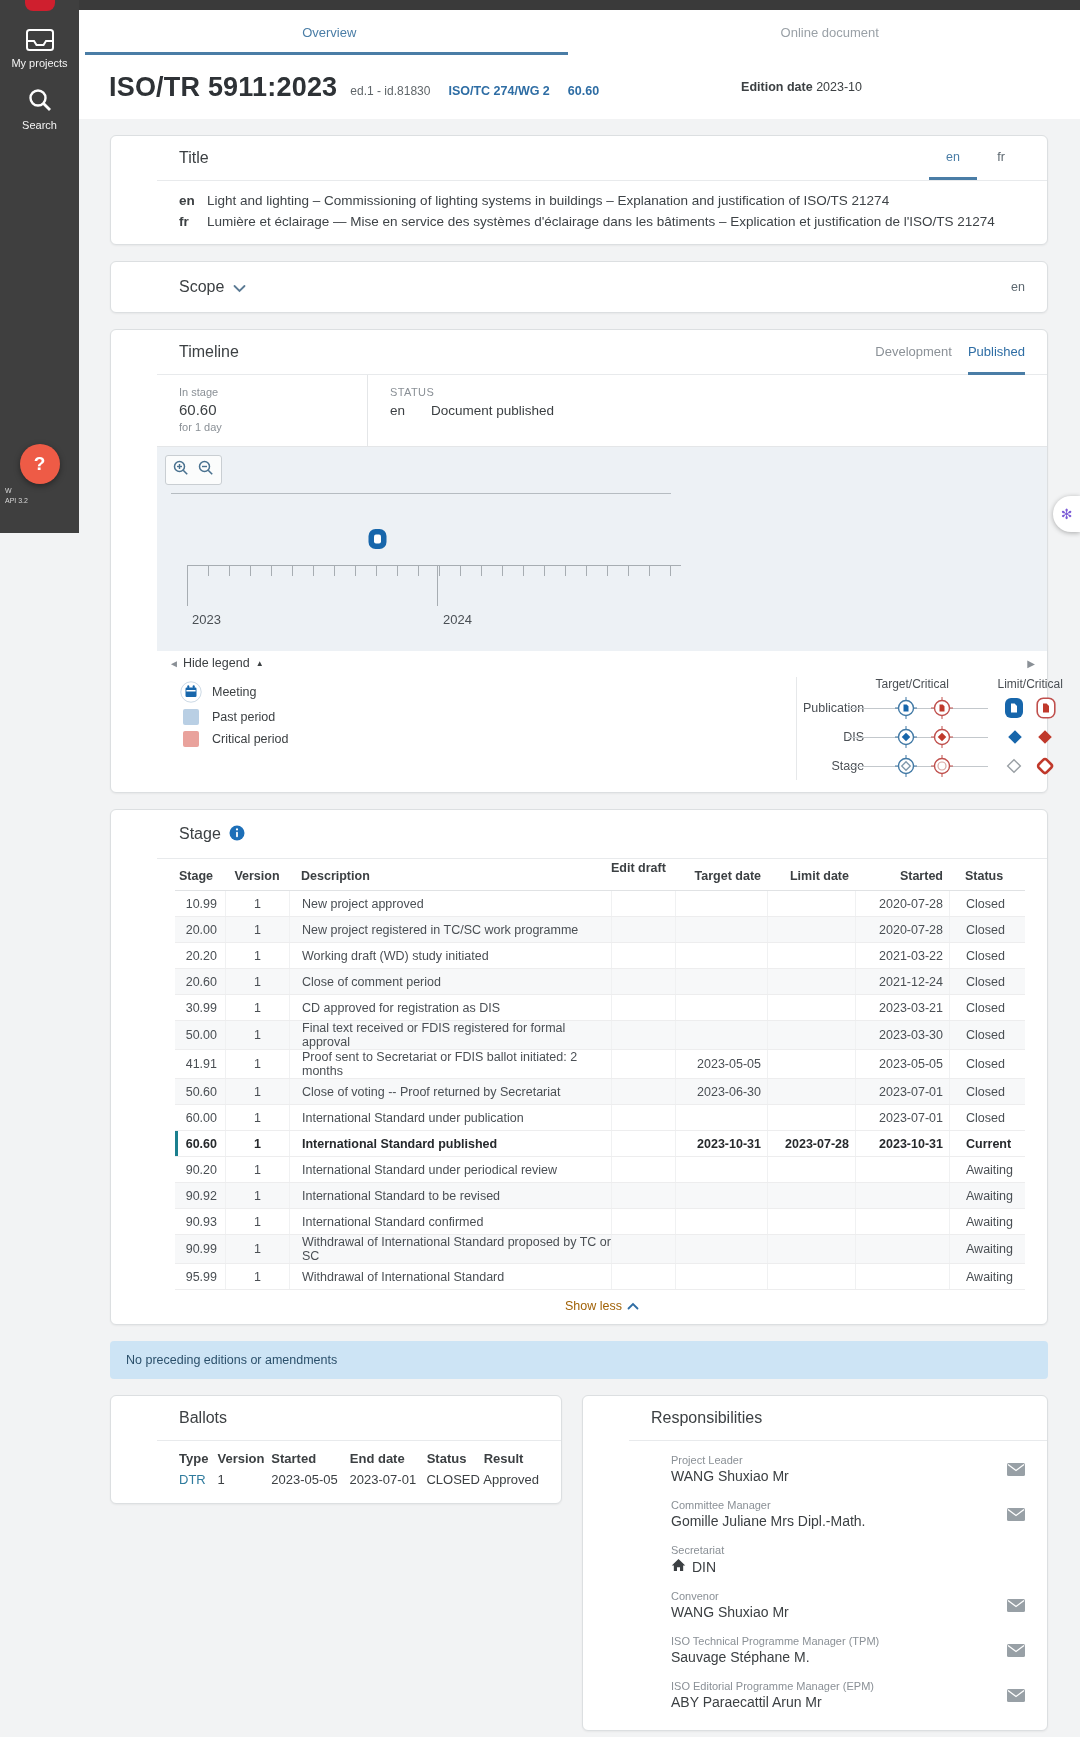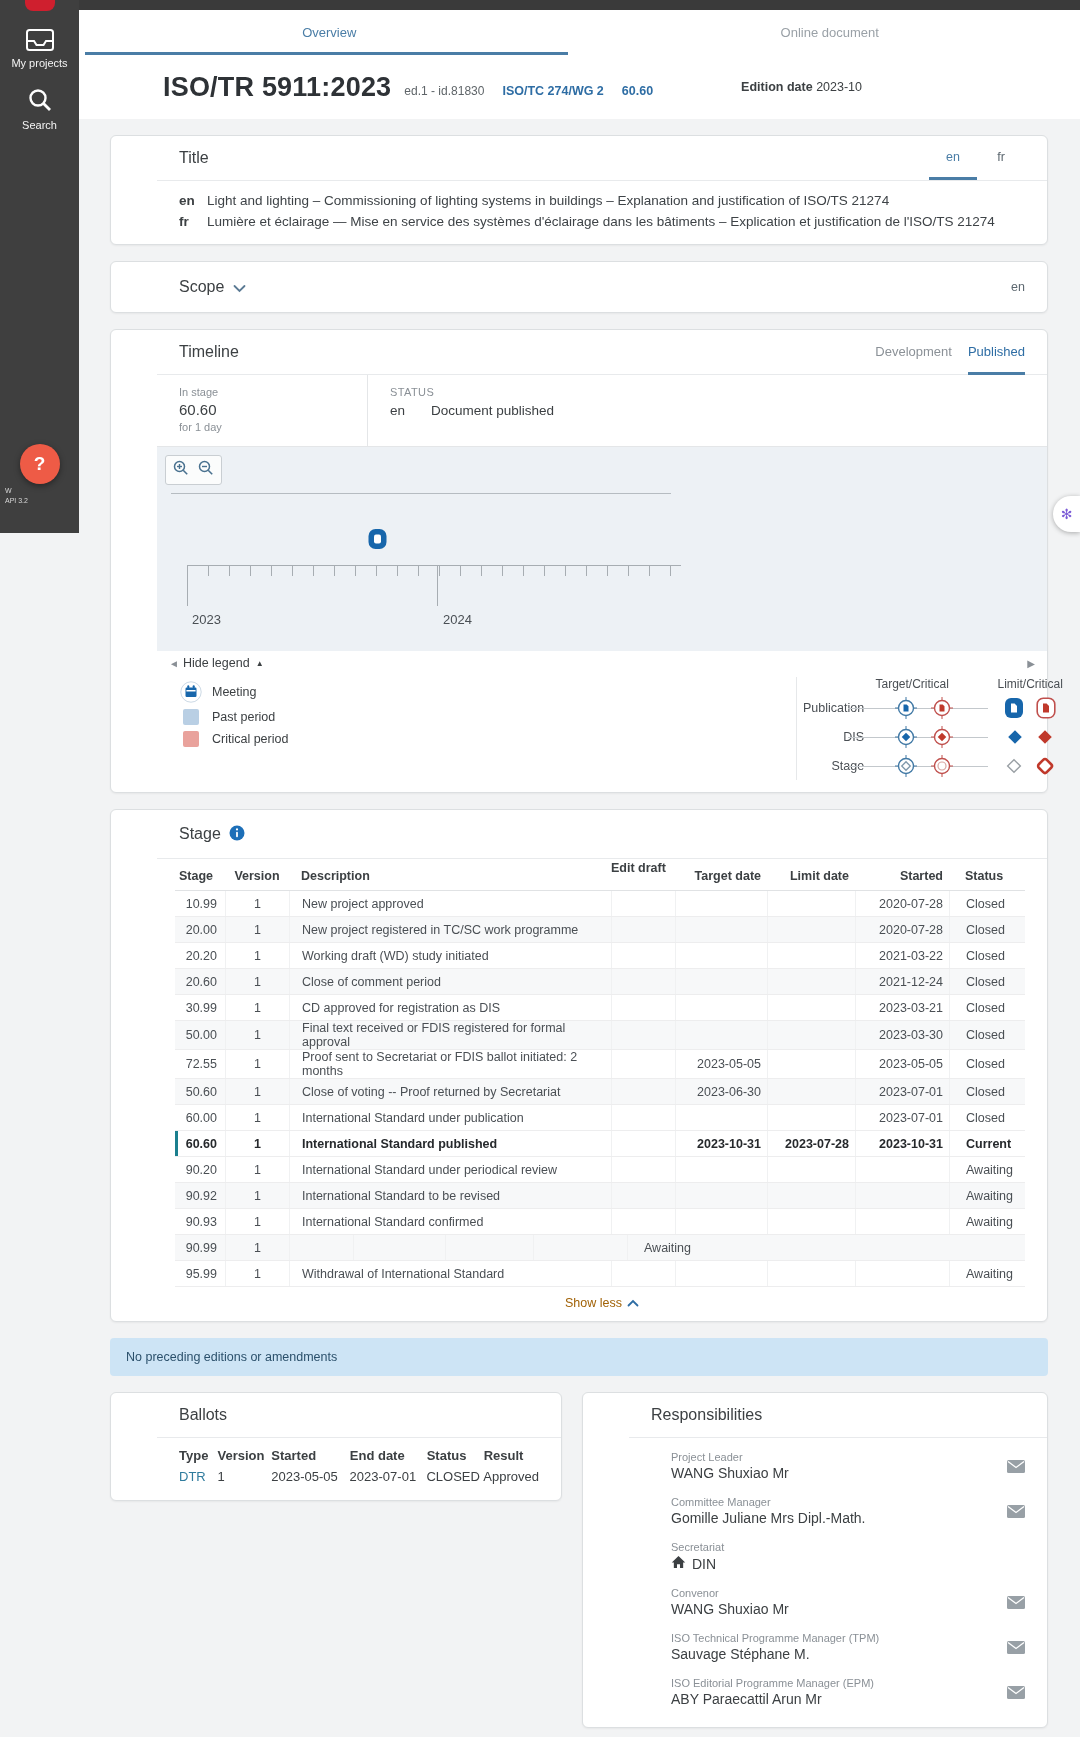--- a/index.html
+++ b/index.html
@@ -27,21 +27,21 @@
 
   .main { margin-left:79px; padding-top:10px; }
 
   
   .tabbar { background:#fff; height:45px; display:flex; position:relative; }
   .tab { flex:1; display:flex; align-items:center; justify-content:center; font-size:13px; color:#9aa1a7; cursor:pointer; }
   .tab.active { color:#4a7da6; }
   .tab-underline { position:absolute; left:6px; bottom:0; width:483px; height:3px; background:#4a7da6; }
 
   
-  .pagehead { background:#fff; height:64px; display:flex; align-items:center; padding-left:84px; }
+  .pagehead { background:#fff; height:64px; display:flex; align-items:center; padding-left:30px; }
   .h-title { font-size:27px; font-weight:bold; color:#2e3236; letter-spacing:.2px; }
   .h-meta { font-size:12px; color:#5f6569; margin-left:13px; margin-top:8px; }
   .h-link { font-size:12.5px; color:#2e6da4; font-weight:bold; margin-left:18px; margin-top:8px; cursor:pointer; }
   .h-ed { margin-left:auto; margin-right:218px; font-size:12.5px; color:#3c4043; }
   .h-ed .lbl { font-weight:bold; }
 
   .content { background:#f2f3f4; padding:16px 32px 0 31px; }
 
   .card { background:#fff; border:1px solid #dcdfe1; border-radius:6px; box-shadow:0 1px 2px rgba(0,0,0,.05); margin-bottom:16px;padding-left:46px; }
   .card-h { display:flex; align-items:center; padding:13px 22px; border-bottom:1px solid #e8eaec; font-size:16px; color:#3c4043; }
@@ -507,21 +507,21 @@
               <div class="c-stage">50.00</div>
               <div class="c-ver">1</div>
               <div class="c-desc">Final text received or FDIS registered for formal approval</div>
               <div class="c-edit"></div>
               <div class="c-target"></div>
               <div class="c-limit"></div>
               <div class="c-start">2023-03-30</div>
               <div class="c-status">Closed</div>
             </div>
             <div class="srow">
-              <div class="c-stage">72.55</div>
+              <div class="c-stage">41.91</div>
               <div class="c-ver">1</div>
               <div class="c-desc">Proof sent to Secretariat or FDIS ballot initiated: 2 months</div>
               <div class="c-edit"></div>
               <div class="c-target">2023-05-05</div>
               <div class="c-limit"></div>
               <div class="c-start">2023-05-05</div>
               <div class="c-status">Closed</div>
             </div>
             <div class="srow">
               <div class="c-stage">50.60</div>
@@ -579,20 +579,21 @@
               <div class="c-desc">International Standard confirmed</div>
               <div class="c-edit"></div>
               <div class="c-target"></div>
               <div class="c-limit"></div>
               <div class="c-start"></div>
               <div class="c-status">Awaiting</div>
             </div>
             <div class="srow">
               <div class="c-stage">90.99</div>
               <div class="c-ver">1</div>
+              <div class="c-desc">Withdrawal of International Standard proposed by TC or SC</div>
               <div class="c-edit"></div>
               <div class="c-target"></div>
               <div class="c-limit"></div>
               <div class="c-start"></div>
               <div class="c-status">Awaiting</div>
             </div>
             <div class="srow">
               <div class="c-stage">95.99</div>
               <div class="c-ver">1</div>
               <div class="c-desc">Withdrawal of International Standard</div>

